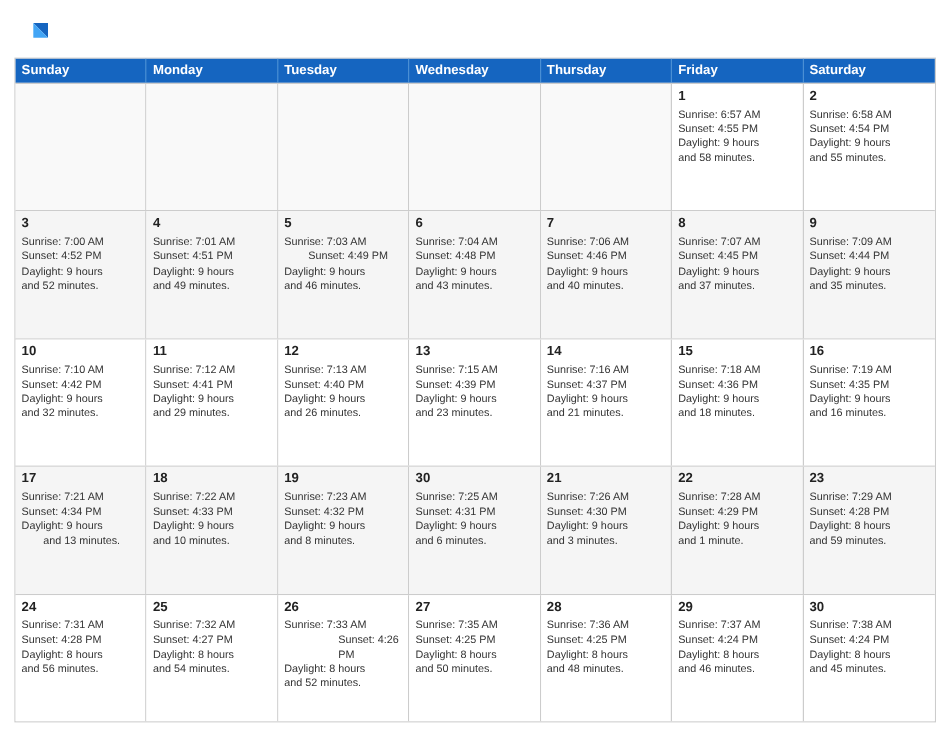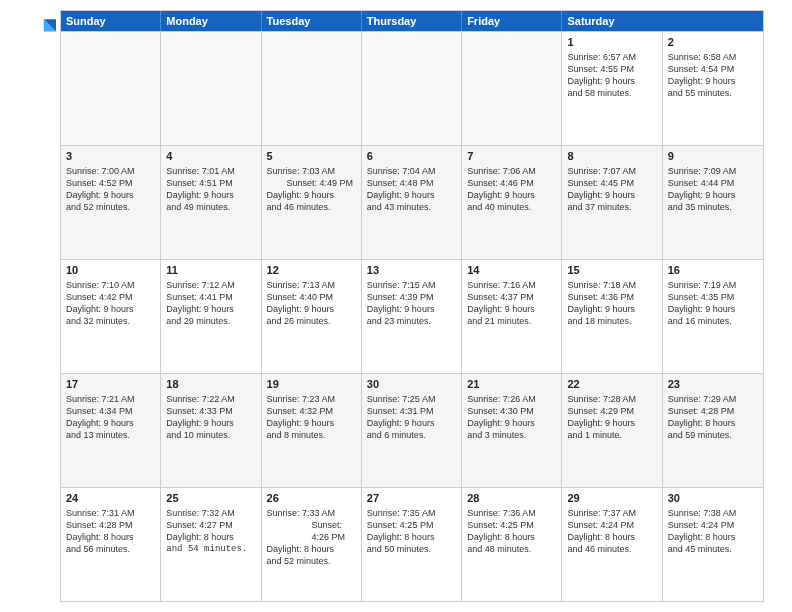--- a/index.html
+++ b/index.html
@@ -6,23 +6,23 @@
     body {
       font-family: Arial, sans-serif;
       background: #fff;
       width: 792px;
       height: 612px;
       overflow: hidden;
     }
     .page {
       width: 792px;
       height: 612px;
-      padding: 10px 28px;
-      display: flex;
-      flex-direction: row;
+      padding: 10px 12px;
+      display: flex;
+      flex-direction: column;
     }
     .header {
       display: flex;
       align-items: flex-start;
       justify-content: space-between;
       margin-bottom: 6px;
     }
     .logo {
       display: flex;
       align-items: center;
@@ -128,20 +128,21 @@
       <div class="month-title"></div>
       <div class="subtitle"></div>
     </div>
   </div>
 
   <div class="calendar">
     <div class="cal-header-row">
     <div class="cal-header-cell">Sunday</div>
         <div class="cal-header-cell">Monday</div>
         <div class="cal-header-cell">Tuesday</div>
+        <div class="cal-header-cell">Wednesday</div>
         <div class="cal-header-cell">Thursday</div>
         <div class="cal-header-cell">Friday</div>
         <div class="cal-header-cell">Saturday</div>
       </div>
     <div class="cal-body">
     <div class="cal-row">
           <div class="cal-cell empty"></div>
           <div class="cal-cell empty"></div>
           <div class="cal-cell empty"></div>
           <div class="cal-cell empty"></div>
@@ -262,21 +263,21 @@
             <span style="display: block;">Daylight: 9 hours</span>
             <span style="display: block;">and 16 minutes.</span>
           </div>
         </div>
         <div class="cal-row">
           <div class="cal-cell shaded">
             <span class="day-num">17</span>
             <span style="display: block;">Sunrise: 7:21 AM</span>
             <span style="display: block;">Sunset: 4:34 PM</span>
             <span style="display: block;">Daylight: 9 hours</span>
-            <span style="display: block;">and 13 minutes.</span>
+            <span style="display: block; margin-left: 18px;">and 13 minutes.</span>
           </div>
           <div class="cal-cell shaded">
             <span class="day-num">18</span>
             <span style="display: block;">Sunrise: 7:22 AM</span>
             <span style="display: block;">Sunset: 4:33 PM</span>
             <span style="display: block;">Daylight: 9 hours</span>
             <span style="display: block;">and 10 minutes.</span>
           </div>
           <div class="cal-cell shaded">
             <span class="day-num">19</span>
@@ -320,21 +321,21 @@
             <span style="display: block;">Sunrise: 7:31 AM</span>
             <span style="display: block;">Sunset: 4:28 PM</span>
             <span style="display: block;">Daylight: 8 hours</span>
             <span style="display: block;">and 56 minutes.</span>
           </div>
           <div class="cal-cell">
             <span class="day-num">25</span>
             <span style="display: block;">Sunrise: 7:32 AM</span>
             <span style="display: block;">Sunset: 4:27 PM</span>
             <span style="display: block;">Daylight: 8 hours</span>
-            <span style="display: block; font-family: Liberation Mono, monospace;">and 54 minutes.</span>
+            <span style="display: block;">and 54 minutes.</span>
           </div>
           <div class="cal-cell">
             <span class="day-num">26</span>
             <span style="display: block;">Sunrise: 7:33 AM</span>
             <span style="display: block; margin-left: 45px;">Sunset: 4:26 PM</span>
             <span style="display: block;">Daylight: 8 hours</span>
             <span style="display: block;">and 52 minutes.</span>
           </div>
           <div class="cal-cell">
             <span class="day-num">27</span>

